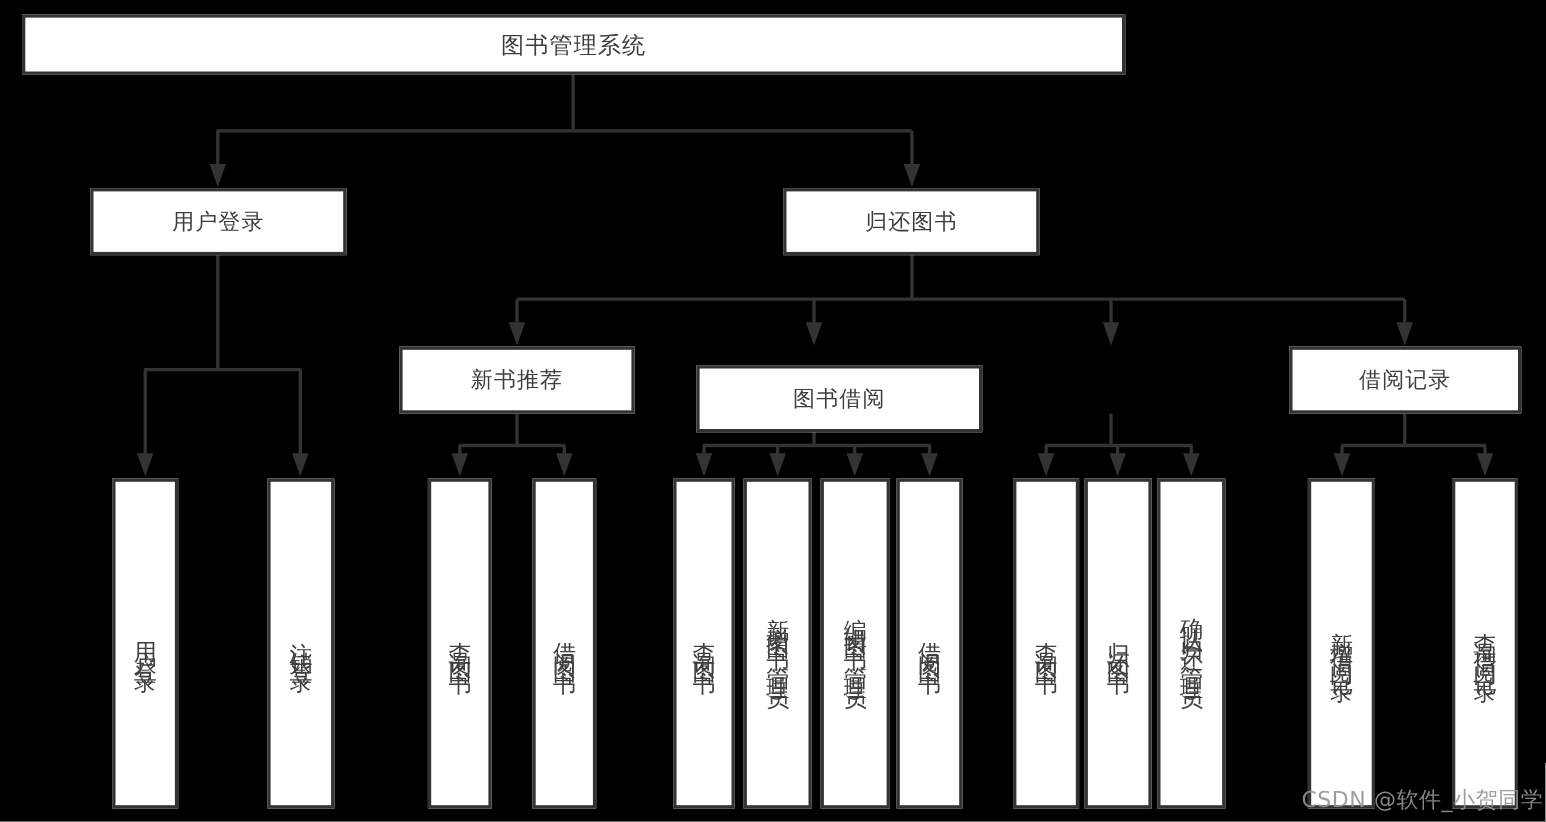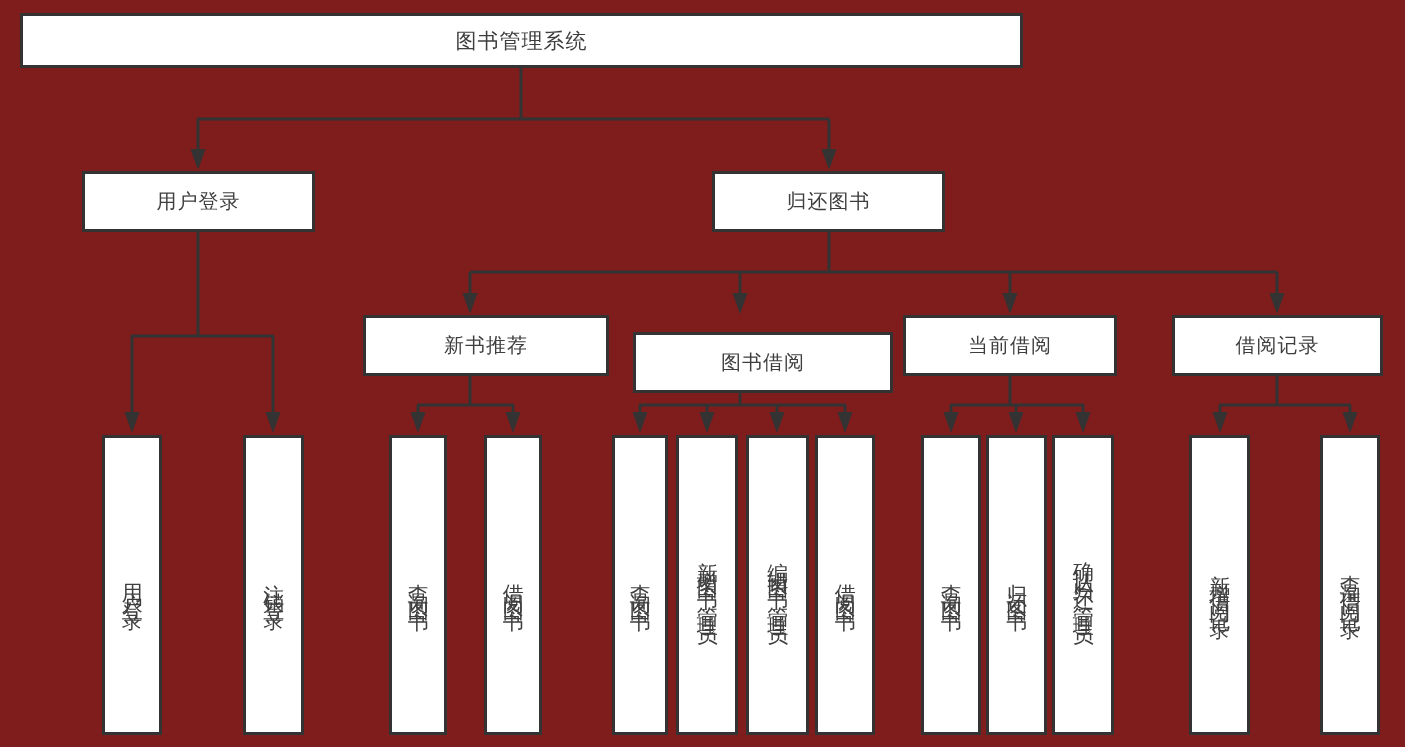--- a/index.html
+++ b/index.html
@@ -1,19 +1,19 @@
 <!DOCTYPE html>
 <html><head>
 <meta charset="utf-8">
 <style>
   html,body{margin:0;padding:0;background:#ffffff;}
   .canvas{
     position:relative;
     width:1405px;height:747px;
-    background:#7f1d1d;
+    background:#000000;
     font-family:"DejaVu Sans","Liberation Sans",sans-serif;
     overflow:hidden;
   }
   .connectors{position:absolute;left:0;top:0;z-index:1;}
   .node{
     position:absolute;
     box-sizing:border-box;
     border:3px solid #333333;
     background:#ffffff;
     display:flex;
@@ -122,28 +122,25 @@
     <span>图书管理系统</span>
   </div>
 
   <div class="node h-node" style="left:82px;top:171px;width:233px;height:61px;">
     <span>用户登录</span>
   </div>
   <div class="node h-node" style="left:712px;top:171px;width:233px;height:61px;">
     <span>归还图书</span>
   </div>
 
-  <div class="node h-node" style="left:363px;top:315px;width:246px;height:61px;">
+  <div class="node h-node" style="left:363px;top:315px;width:214px;height:61px;">
     <span>新书推荐</span>
   </div>
   <div class="node h-node" style="left:633px;top:332px;width:260px;height:61px;">
     <span>图书借阅</span>
-  </div>
-  <div class="node h-node" style="left:903px;top:315px;width:214px;height:61px;">
-    <span>当前借阅</span>
   </div>
   <div class="node h-node" style="left:1172px;top:315px;width:211px;height:61px;font-family:Liberation Serif, serif;">
     <span>借阅记录</span>
   </div>
 
   <div class="node v-node" style="left:102px;top:435px;width:60px;height:300px;">
     <span class="vtext">用户登录</span>
   </div>
   <div class="node v-node" style="left:243px;top:435px;width:61px;height:300px;">
     <span class="vtext">注销登录</span>
@@ -179,14 +176,15 @@
     <span class="vtext">确认归还（管理员）</span>
   </div>
 
   <div class="node v-node" style="left:1189px;top:435px;width:61px;height:300px;">
     <span class="vtext">新增借阅记录</span>
   </div>
   <div class="node v-node" style="left:1320px;top:435px;width:60px;height:300px;">
     <span class="vtext">查询借阅记录</span>
   </div>
 
+  <div class="watermark">CSDN @软件_小贺同学</div>
 
 </div>
 
 </body></html>

